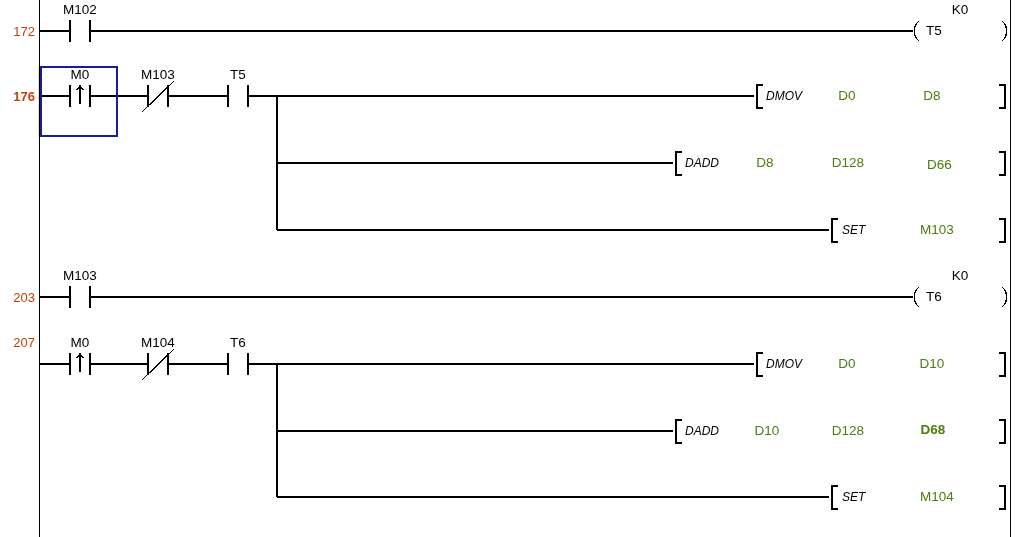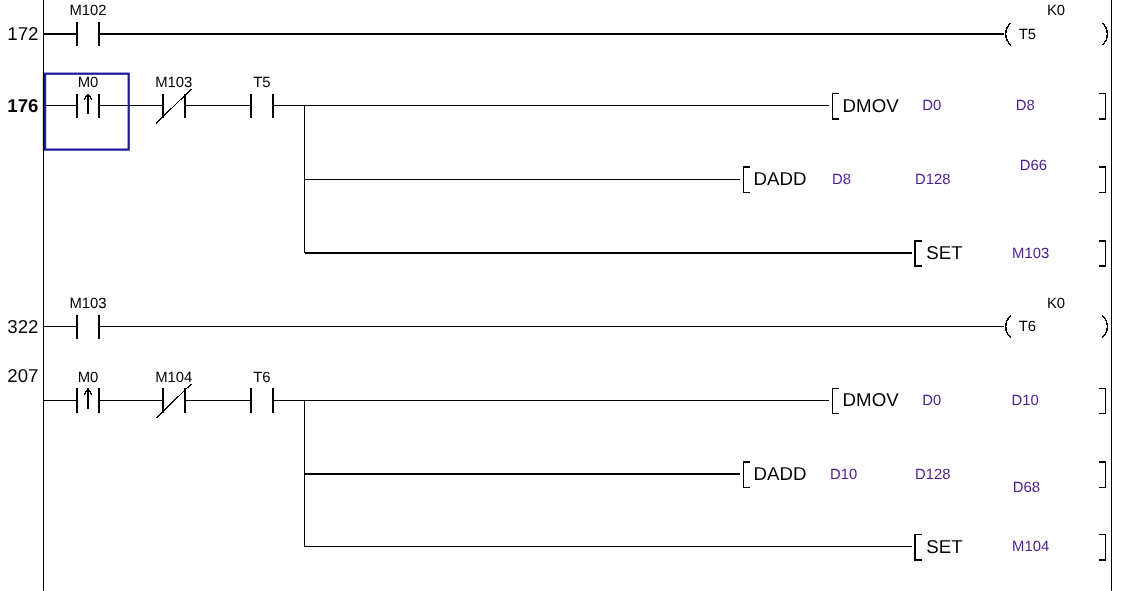--- a/index.html
+++ b/index.html
@@ -9,30 +9,30 @@
     color:#000000;
     -webkit-font-smoothing:antialiased;
   }
   #ladder{position:absolute;left:0;top:0;width:1029px;height:537px;}
   .lbl{
     position:absolute;white-space:nowrap;font-size:13.5px;line-height:1;
     color:#000;
   }
   .lbl.ctr{transform:translateX(-50%);text-align:center;}
   .rungnum{
-    position:absolute;white-space:nowrap;font-size:17px;line-height:1;
-    color:#000000;transform:translate(-100%,-50%);
+    position:absolute;white-space:nowrap;font-size:13px;line-height:1;
+    color:#c2410c;transform:translate(-100%,-50%);
   }
   .opname{
-    position:absolute;white-space:nowrap;font-size:17px;line-height:1;
-    color:#000;transform:translateY(-50%);
+    position:absolute;white-space:nowrap;font-size:12px;line-height:1;
+    color:#000;transform:translateY(-50%);font-style:italic;
   }
   .opnum{
     position:absolute;white-space:nowrap;font-size:13.5px;line-height:1;
-    color:#4c1d95;transform:translate(-50%,-50%);
+    color:#4d7c0f;transform:translate(-50%,-50%);
   }
   .coilname{
     position:absolute;white-space:nowrap;font-size:13.5px;line-height:1;
     color:#000;transform:translate(-50%,-50%);
   }
   .selbox{
     position:absolute;border:2px solid #1a1a9c;box-sizing:border-box;
     background:transparent;pointer-events:none;
   }
   .selbox-edge{
@@ -152,21 +152,21 @@
     </g>
     <g>
       <path d="M 838 486 L 832 486 L 832 509 L 838 509" fill="none" stroke="#000" stroke-width="1.3"></path>
       <path d="M 999 486 L 1005 486 L 1005 509 L 999 509" fill="none" stroke="#000" stroke-width="1.3"></path>
     </g>
   </g>
 </svg>
 
 <div class="rungnum" style="left:35px;top:31px;">172</div>
 <div class="rungnum" style="left:35px;top:96px;font-weight:bold;">176</div>
-<div class="rungnum" style="left:35px;top:297px;">322</div>
+<div class="rungnum" style="left:35px;top:297px;">203</div>
 <div class="rungnum" style="left:35px;top:342px;">207</div>
 
 <div class="lbl ctr" style="left:80px;top:3px;">M102</div>
 <div class="lbl ctr" style="left:80px;top:68px;">M0</div>
 <div class="lbl ctr" style="left:158px;top:68px;">M103</div>
 <div class="lbl ctr" style="left:238px;top:68px;">T5</div>
 
 <div class="lbl ctr" style="left:80px;top:269px;">M103</div>
 <div class="lbl ctr" style="left:80px;top:336px;">M0</div>
 <div class="lbl ctr" style="left:158px;top:336px;">M104</div>
@@ -177,31 +177,31 @@
 <div class="coilname" style="left:934px;top:297px;">T6</div>
 <div class="lbl ctr" style="left:960px;top:269px;">K0</div>
 
 <div class="opname" style="left:766px;top:96px;">DMOV</div>
 <div class="opnum" style="left:847px;top:96px;">D0</div>
 <div class="opnum" style="left:932px;top:96px;">D8</div>
 
 <div class="opname" style="left:685px;top:163px;">DADD</div>
 <div class="opnum" style="left:765px;top:163px;">D8</div>
 <div class="opnum" style="left:848px;top:163px;">D128</div>
-<div class="opnum" style="left:933px;top:150px;padding-left:13px;">D66</div>
+<div class="opnum" style="left:933px;top:165px;padding-left:13px;">D66</div>
 
 <div class="opname" style="left:842px;top:230px;">SET</div>
 <div class="opnum" style="left:937px;top:230px;">M103</div>
 
 <div class="opname" style="left:766px;top:364px;">DMOV</div>
 <div class="opnum" style="left:847px;top:364px;">D0</div>
 <div class="opnum" style="left:932px;top:364px;">D10</div>
 
 <div class="opname" style="left:685px;top:431px;">DADD</div>
 <div class="opnum" style="left:767px;top:431px;">D10</div>
 <div class="opnum" style="left:848px;top:431px;">D128</div>
-<div class="opnum" style="left:933px;top:443px;">D68</div>
+<div class="opnum" style="left:933px;top:430px;font-weight:bold;">D68</div>
 
 <div class="opname" style="left:842px;top:497px;">SET</div>
 <div class="opnum" style="left:937px;top:497px;">M104</div>
 
 <div class="selbox-edge" style="left:38px;top:66px;height:71px;"></div>
 <div class="selbox" id="sel" style="left: 40px; top: 66px; width: 78px; height: 71px; border-color: rgb(26, 26, 156);"></div>
 
 </body></html>

